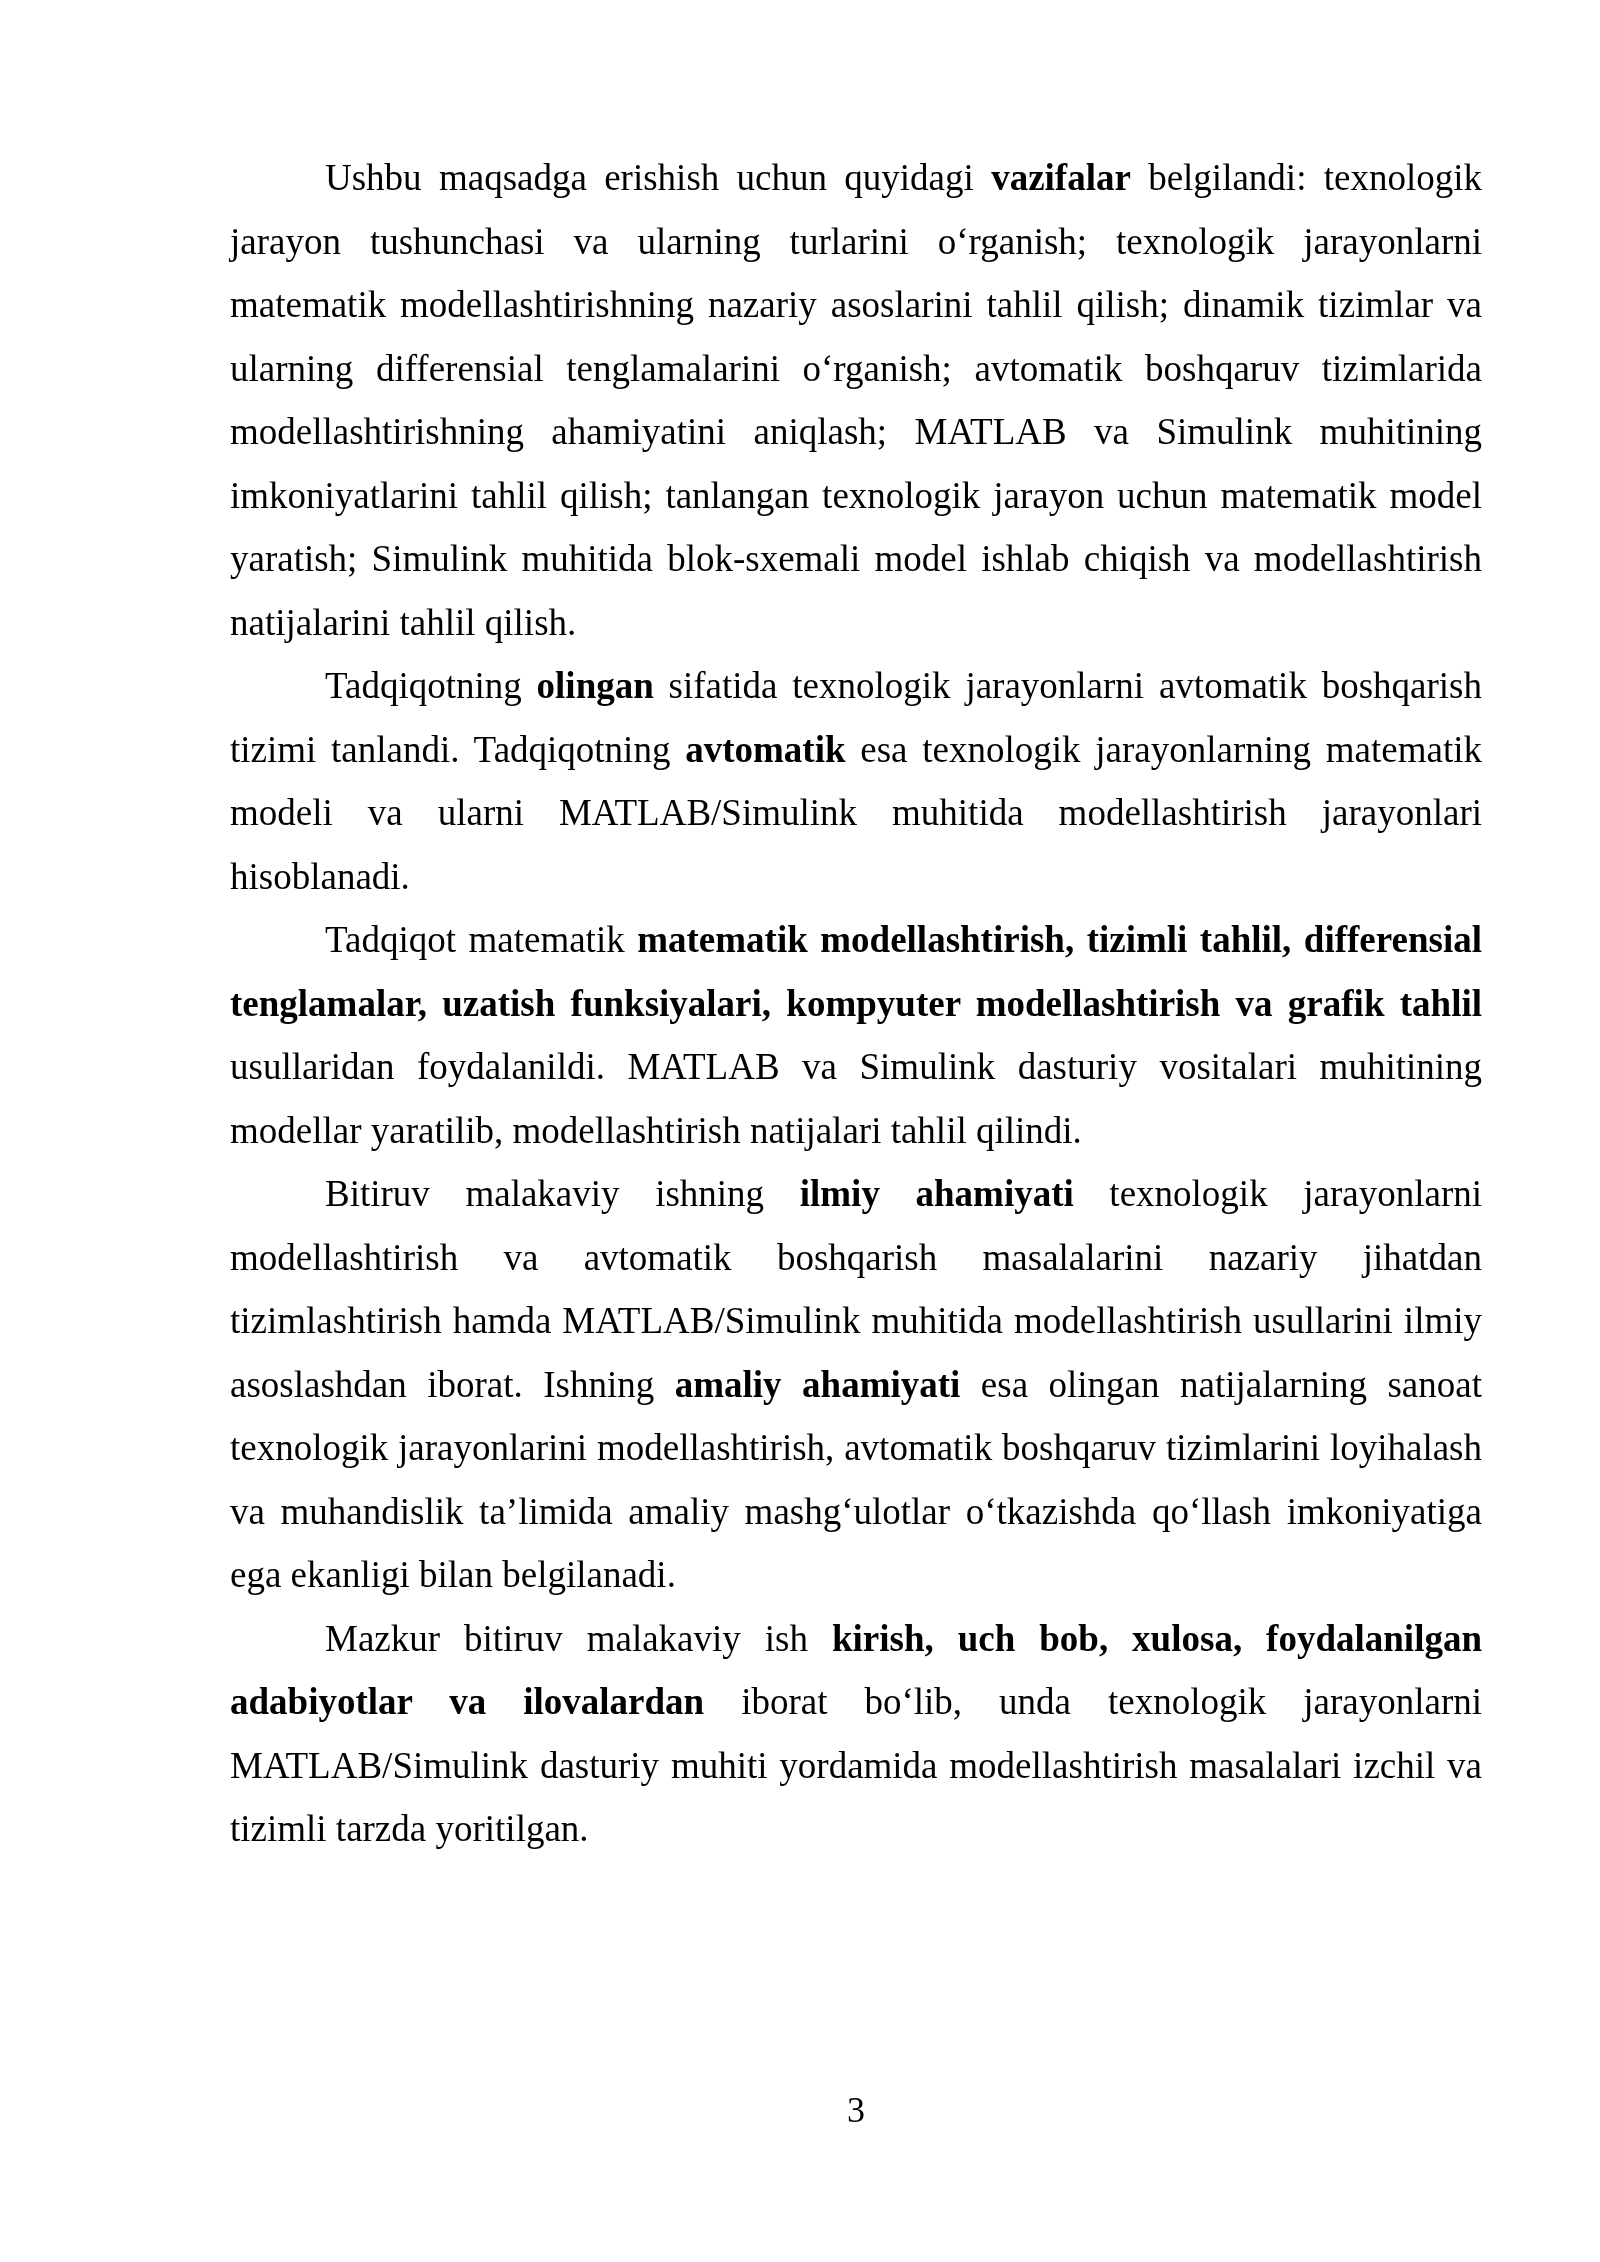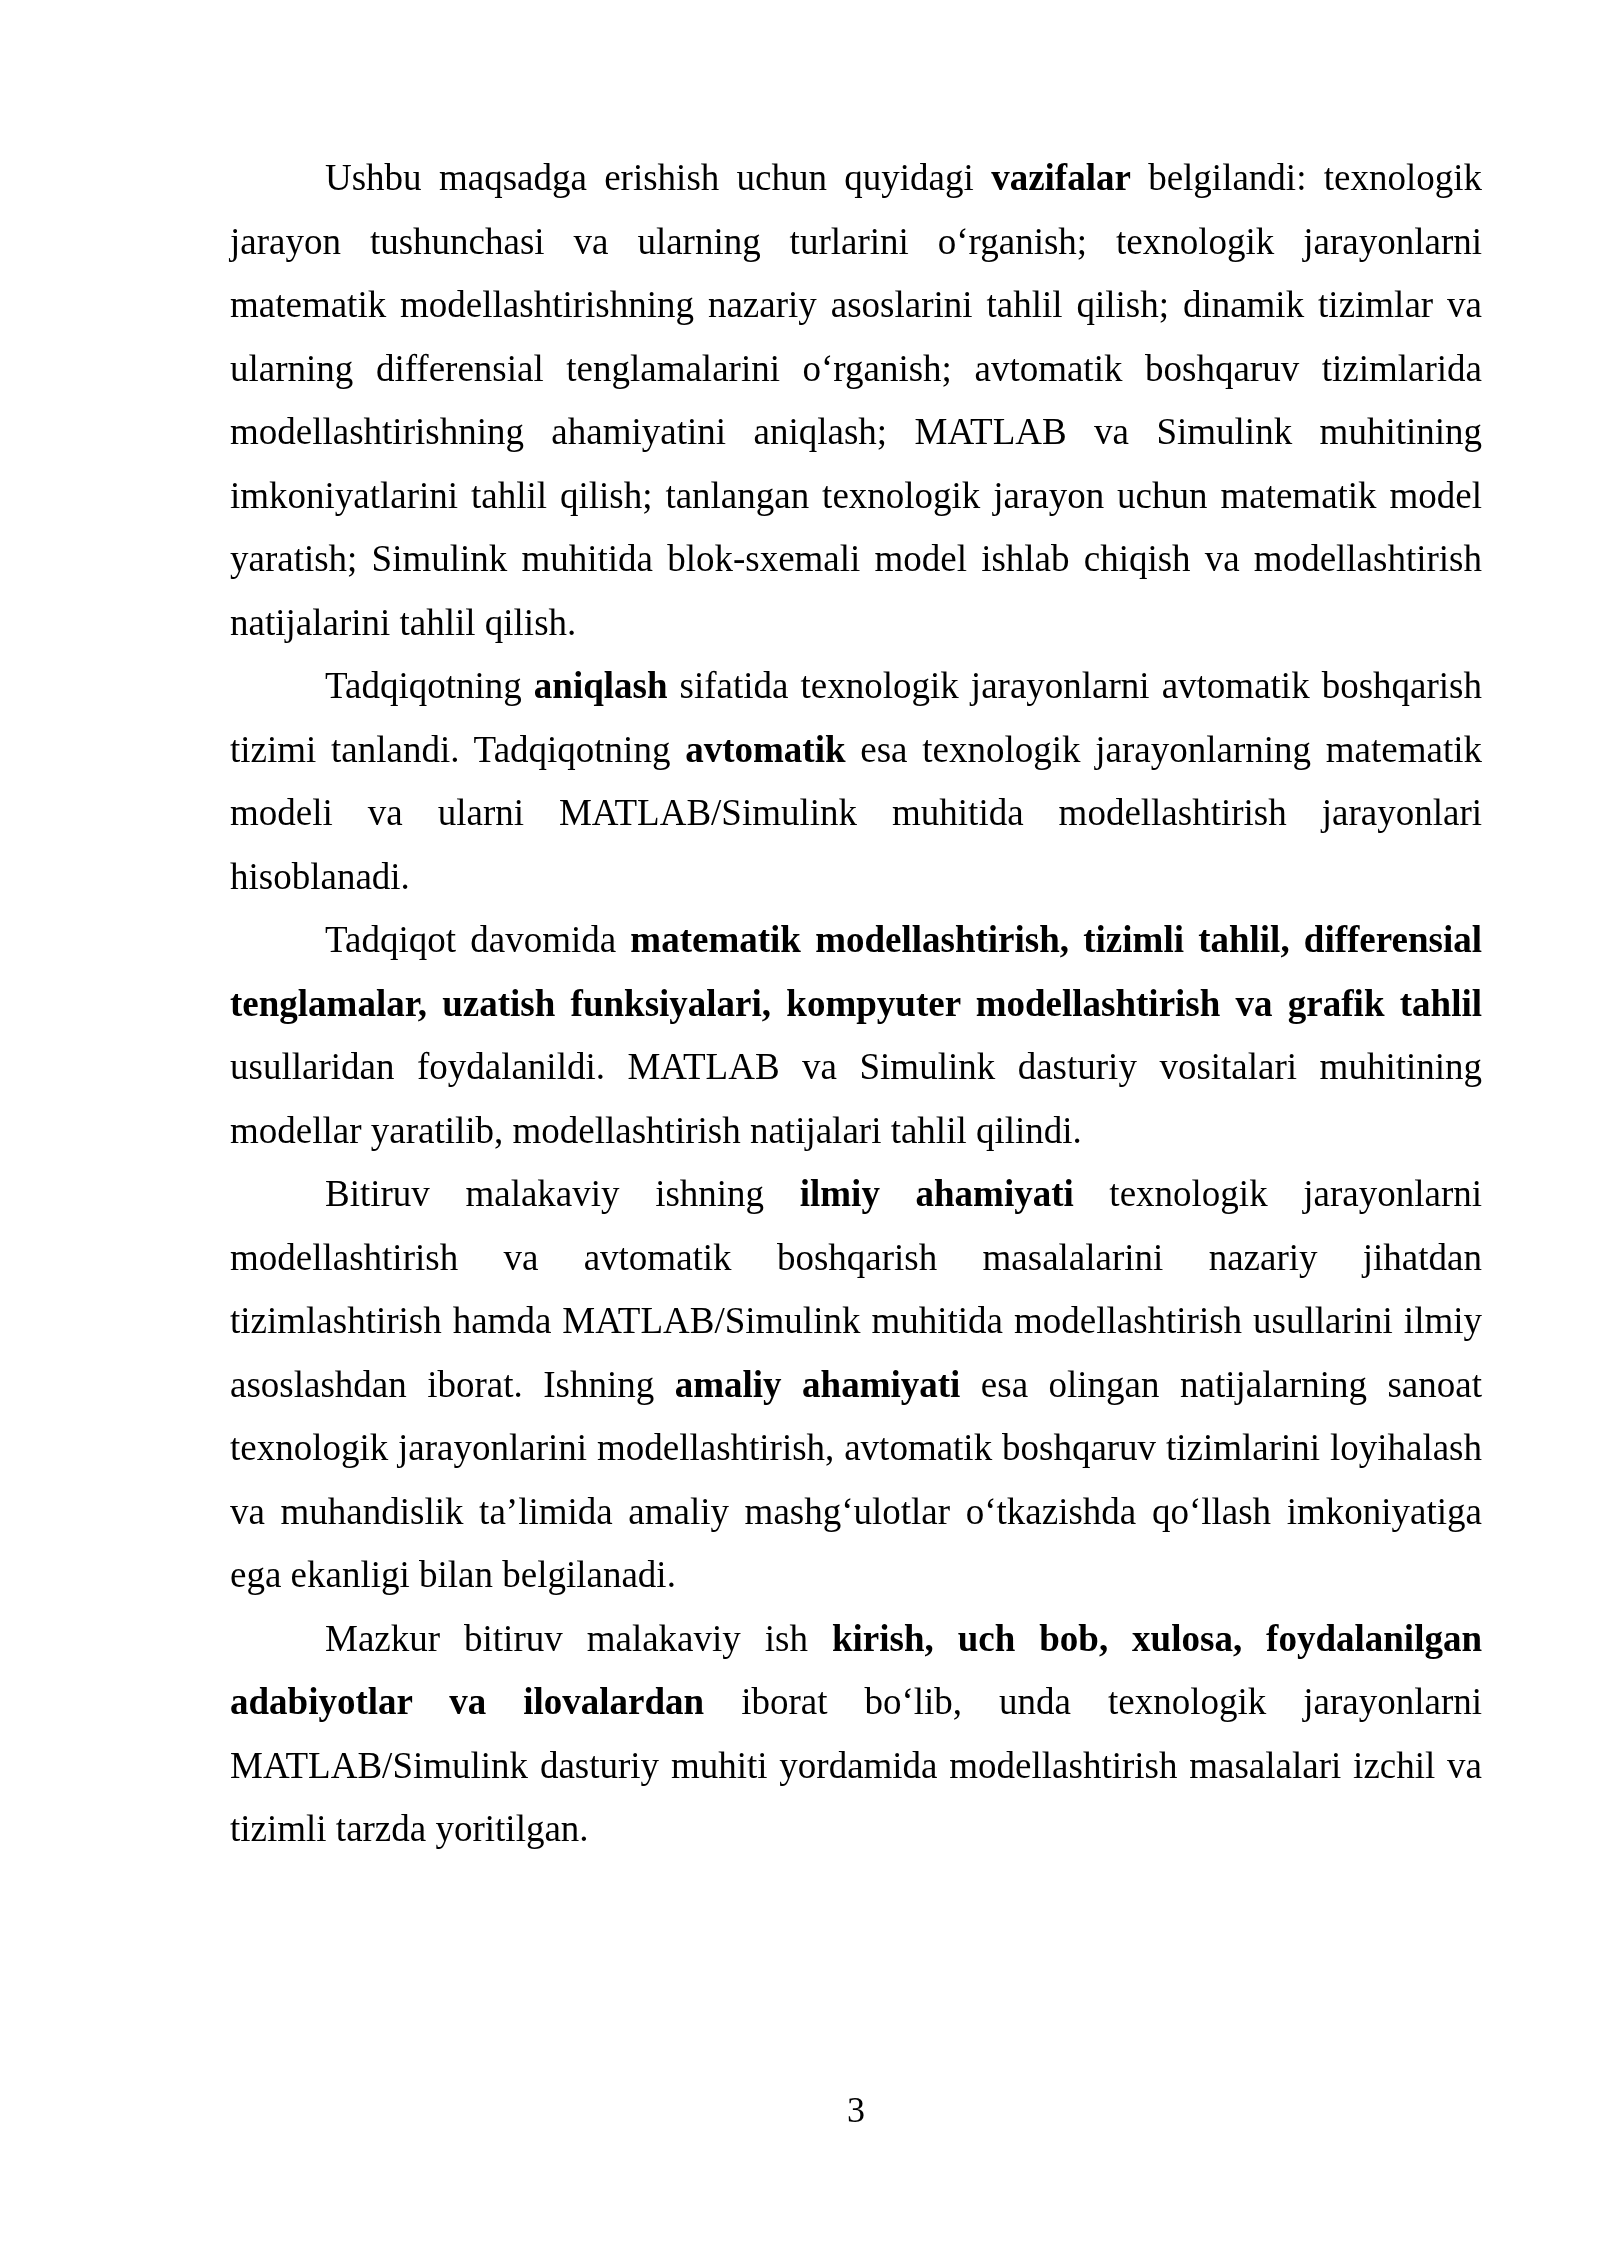--- a/index.html
+++ b/index.html
@@ -45,19 +45,19 @@
     font-size: 36px;
     line-height: 40px;
   }
 </style>
 </head>
 <body>
 
 <div class="page">
   <div class="document-body">
       <p class="para"><span class="">Ushbu maqsadga erishish uchun quyidagi </span><span class="bold">vazifalar</span><span class=""> belgilandi: texnologik jarayon tushunchasi va ularning turlarini o‘rganish; texnologik jarayonlarni matematik modellashtirishning nazariy asoslarini tahlil qilish; dinamik tizimlar va ularning differensial tenglamalarini o‘rganish; avtomatik boshqaruv tizimlarida modellashtirishning ahamiyatini aniqlash; MATLAB va Simulink muhitining imkoniyatlarini tahlil qilish; tanlangan texnologik jarayon uchun matematik model yaratish; Simulink muhitida blok-sxemali model ishlab chiqish va modellashtirish natijalarini tahlil qilish.</span></p>
-      <p class="para"><span class="">Tadqiqotning </span><span class="bold">aniqlash</span><span class=""> sifatida texnologik jarayonlarni avtomatik boshqarish tizimi tanlandi. Tadqiqotning </span><span class="bold">avtomatik</span><span class=""> esa texnologik jarayonlarning matematik modeli va ularni MATLAB/Simulink muhitida modellashtirish jarayonlari hisoblanadi.</span></p>
-      <p class="para"><span class="">Tadqiqot davomida </span><span class="bold">matematik modellashtirish, tizimli tahlil, differensial tenglamalar, uzatish funksiyalari, kompyuter modellashtirish va grafik tahlil</span><span class=""> usullaridan foydalanildi. MATLAB va Simulink dasturiy vositalari muhitining modellar yaratilib, modellashtirish natijalari tahlil qilindi.</span></p>
+      <p class="para"><span class="">Tadqiqotning </span><span class="bold">olingan</span><span class=""> sifatida texnologik jarayonlarni avtomatik boshqarish tizimi tanlandi. Tadqiqotning </span><span class="bold">avtomatik</span><span class=""> esa texnologik jarayonlarning matematik modeli va ularni MATLAB/Simulink muhitida modellashtirish jarayonlari hisoblanadi.</span></p>
+      <p class="para"><span class="">Tadqiqot matematik </span><span class="bold">matematik modellashtirish, tizimli tahlil, differensial tenglamalar, uzatish funksiyalari, kompyuter modellashtirish va grafik tahlil</span><span class=""> usullaridan foydalanildi. MATLAB va Simulink dasturiy vositalari muhitining modellar yaratilib, modellashtirish natijalari tahlil qilindi.</span></p>
       <p class="para"><span class="">Bitiruv malakaviy ishning </span><span class="bold">ilmiy ahamiyati</span><span class=""> texnologik jarayonlarni modellashtirish va avtomatik boshqarish masalalarini nazariy jihatdan tizimlashtirish hamda MATLAB/Simulink muhitida modellashtirish usullarini ilmiy asoslashdan iborat. Ishning </span><span class="bold">amaliy ahamiyati</span><span class=""> esa olingan natijalarning sanoat texnologik jarayonlarini modellashtirish, avtomatik boshqaruv tizimlarini loyihalash va muhandislik ta’limida amaliy mashg‘ulotlar o‘tkazishda qo‘llash imkoniyatiga ega ekanligi bilan belgilanadi.</span></p>
       <p class="para"><span class="">Mazkur bitiruv malakaviy ish </span><span class="bold">kirish, uch bob, xulosa, foydalanilgan adabiyotlar va ilovalardan</span><span class=""> iborat bo‘lib, unda texnologik jarayonlarni MATLAB/Simulink dasturiy muhiti yordamida modellashtirish masalalari izchil va tizimli tarzda yoritilgan.</span></p>
     </div>
   <div class="page-number">3</div>
 </div>
 
 </body></html>

